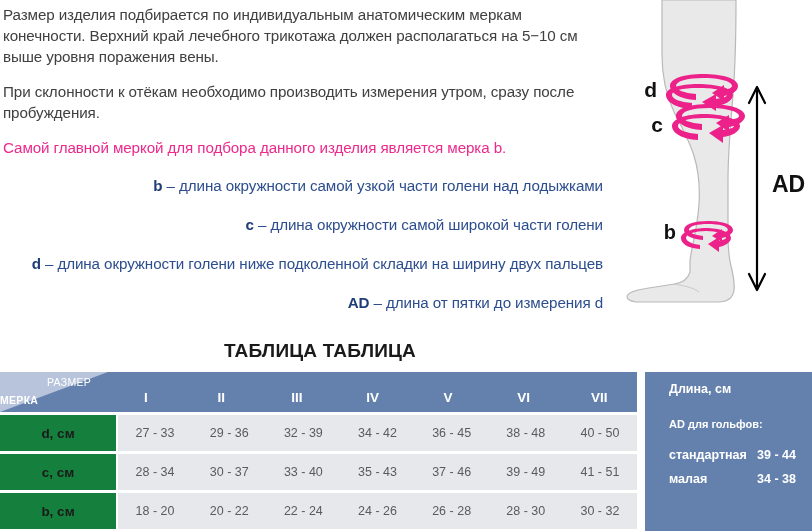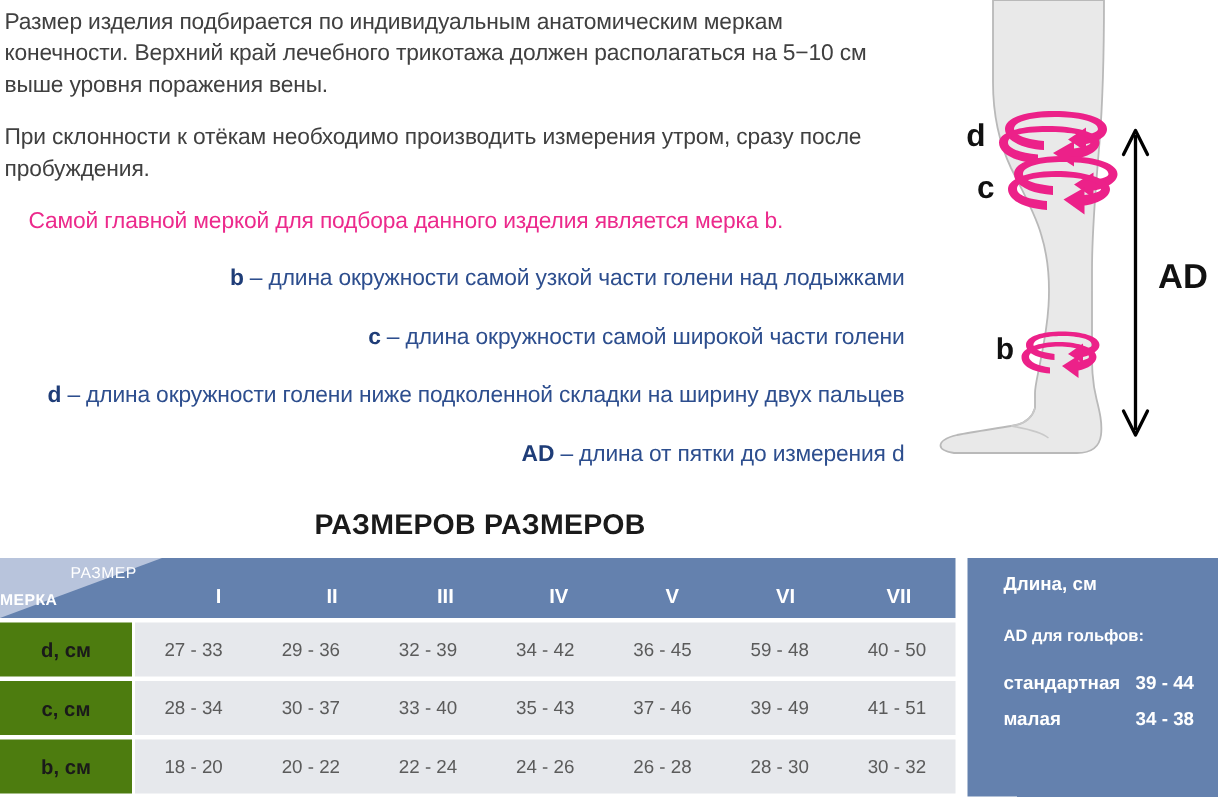--- a/index.html
+++ b/index.html
@@ -32,21 +32,21 @@
     color: #404040;
     font-size: 15.2px;
     line-height: 21px;
     margin: 0 0 14px 0;
     letter-spacing: -0.1px;
   }
   .para-pink {
     color: #ec2a8c;
     font-size: 15.2px;
     line-height: 21px;
-    margin: 0 0 17px 16px;
+    margin: 0 0 17px 0;
     letter-spacing: -0.1px;
   }
   .meas {
     color: #2d4e8e;
     font-size: 15.2px;
     line-height: 21px;
     margin: 0 0 18px 0;
     letter-spacing: -0.1px;
     text-align: right;
   }
@@ -135,22 +135,22 @@
     font-weight: bold;
     padding-top: 10px;
     box-sizing: border-box;
   }
   .trow {
     display: flex;
     height: 36px;
     margin-top: 3px;
   }
   .trow .rowlabel {
-    width: 88px;
-    background: #4d7c0f;
+    width: 116px;
+    background: #15803d;
     display: flex;
     align-items: center;
     justify-content: center;
     font-size: 13.5px;
     font-weight: bold;
     color: #1a1a1a;
     box-sizing: border-box;
   }
   .trow .cells {
     flex: 1;
@@ -354,21 +354,21 @@
 
       <g stroke="#000000" fill="none">
         <line x1="157" y1="90" x2="157" y2="287" stroke-width="2.2"></line>
         <polyline points="149,103 157,87 165,103" stroke-width="2.2" stroke-linecap="round" stroke-linejoin="round"></polyline>
         <polyline points="149,274 157,290 165,274" stroke-width="2.2" stroke-linecap="round" stroke-linejoin="round"></polyline>
       </g>
       <text x="172" y="192" font-family="Liberation Sans, sans-serif" font-size="23" font-weight="bold" fill="#111111">AD</text>
     </svg>
   </div>
 
-  <div class="table-title">РАЗМЕРОВ РАЗМЕРОВ</div>
+  <div class="table-title">ТАБЛИЦА ТАБЛИЦА</div>
 
   <div class="table-area">
 
     <div class="thead">
       <svg class="diag" width="108" height="40" viewBox="0 0 108 40" xmlns="http://www.w3.org/2000/svg">
         <polygon points="0,0 0,40 108,0" fill="#b8c4dc"></polygon>
       </svg>
       <div class="merka">МЕРКА</div>
       <div class="razmer">РАЗМЕР</div>
       <div class="cols">
@@ -383,21 +383,21 @@
     </div>
 
     <div class="trow">
       <div class="rowlabel">d, см</div>
       <div class="cells">
         <div>27 - 33</div>
         <div>29 - 36</div>
         <div>32 - 39</div>
         <div>34 - 42</div>
         <div>36 - 45</div>
-        <div>59 - 48</div>
+        <div>38 - 48</div>
         <div>40 - 50</div>
       </div>
     </div>
 
     <div class="trow">
       <div class="rowlabel">c, см</div>
       <div class="cells">
         <div>28 - 34</div>
         <div>30 - 37</div>
         <div>33 - 40</div>

